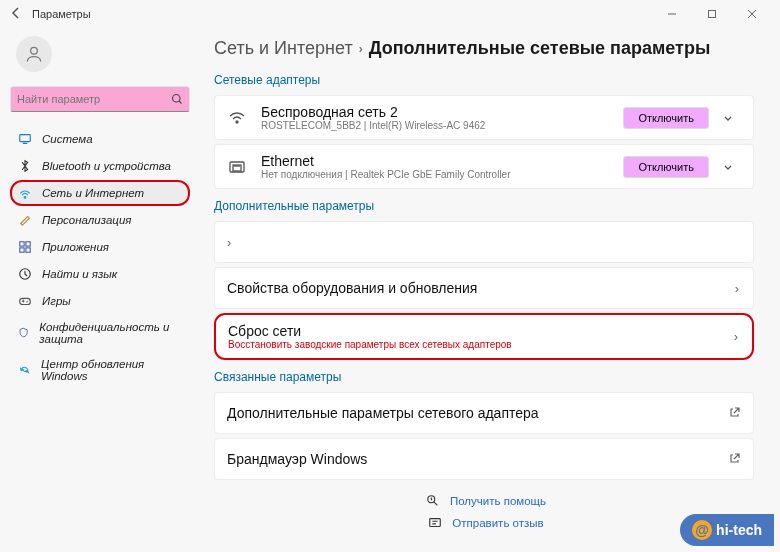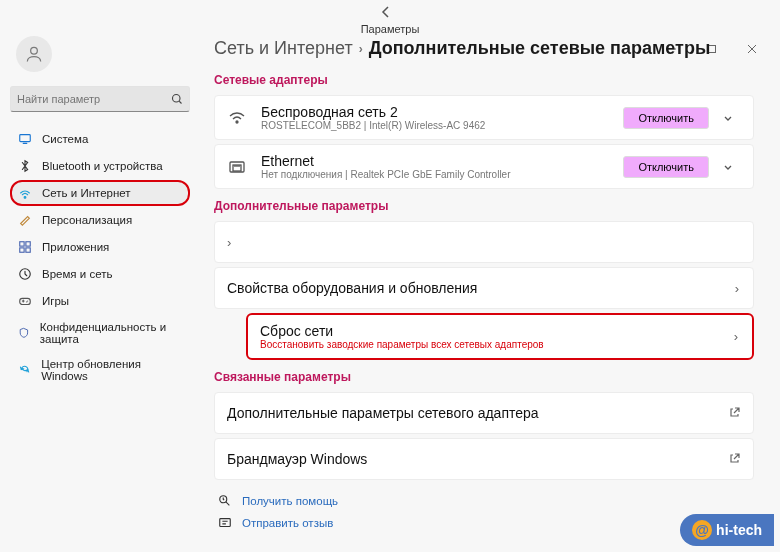--- a/index.html
+++ b/index.html
@@ -1,52 +1,52 @@
 <!DOCTYPE html>
 <html><head>
 <meta charset="utf-8">
 <style>
   * { box-sizing: border-box; margin: 0; padding: 0; font-family: "Segoe UI", sans-serif; }
   body { width: 780px; height: 552px; background: #f7f7f7; overflow: hidden; position: relative; font-size: 12px; color: #1a1a1a; }
-  .titlebar { height: 28px; display: flex; align-items: center; padding: 4px 8px; flex-direction: column; }
+  .titlebar { height: 28px; display: flex; align-items: center; padding: 10px 8px; }
   .titlebar .back { width: 16px; margin-right: 8px; color: #555; cursor: pointer; }
   .titlebar .title { font-size: 11px; color: #333; }
   .winbtns { margin-left: auto; display: flex; }
   .winbtn { width: 40px; height: 28px; display: flex; align-items: center; justify-content: center; color: #666; }
   .winbtn svg { width: 10px; height: 10px; }
   .container { display: flex; height: calc(100% - 28px); }
   .sidebar { width: 200px; padding: 8px 10px; flex-shrink: 0; }
   .avatar { width: 36px; height: 36px; border-radius: 50%; background: #e8e8e8; display: flex; align-items: center; justify-content: center; margin-bottom: 14px; margin-left: 6px; }
   .avatar svg { width: 20px; height: 20px; stroke: #7a7a7a; }
-  .search { display: flex; align-items: center; background: #e5e5e5; border: 1px solid #e3e3e3; border-bottom: 1px solid #888; border-radius: 3px; height: 26px; padding: 0 6px; margin-bottom: 14px; }
+  .search { display: flex; align-items: center; background: #f9a8d4; border: 1px solid #e3e3e3; border-bottom: 1px solid #888; border-radius: 3px; height: 26px; padding: 0 6px; margin-bottom: 14px; }
   .search input { flex: 1; border: none; outline: none; font-size: 11px; background: transparent; color: #666; }
   .search svg { width: 12px; height: 12px; stroke: #444; }
   .navlist { display: flex; flex-direction: column; gap: 1px; }
-  .navitem { display: flex; align-items: center; padding: 6px 8px; border-radius: 3px; font-size: 11.5px; color: #222; cursor: pointer; position: relative; }
+  .navitem { display: flex; align-items: center; padding: 6px 8px; border-radius: 3px; font-size: 11.5px; color: #222; cursor: pointer; position: relative; font-style: italic; }
   .navitem .ic { width: 14px; height: 14px; margin-right: 10px; display: flex; align-items: center; justify-content: center; }
   .navitem.selected { background: #ececec; }
   .navitem.highlight { border: 2px solid #d8000a; border-radius: 12px; padding: 4px 6px; }
   .main { flex: 1; padding: 10px 26px 10px 14px; overflow-y: auto; }
   .breadcrumb { font-size: 18px; font-weight: 600; margin-bottom: 14px; display: flex; align-items: center; gap: 6px; }
   .breadcrumb .parent { font-weight: 400; color: #555; }
   .breadcrumb .chev { color: #777; font-size: 12px; }
-  .section-title { font-size: 12px; font-weight: 700; margin: 10px 0 8px; color: #be185d; }
+  .section-title { font-size: 12px; font-weight: 400; margin: 10px 0 8px; color: #0369a1; }
   .card { background: #fff; border: 1px solid #ececec; border-radius: 4px; margin-bottom: 4px; display: flex; align-items: center; padding: 8px 12px; min-height: 42px; position: relative; }
-  .card.highlight { border: 2px solid #d8000a; border-radius: 6px; margin-left: 32px; }
+  .card.highlight { border: 2px solid #d8000a; border-radius: 11px; }
   .card .cic { width: 20px; height: 20px; margin-right: 14px; display: flex; align-items: center; justify-content: center; color: #555; flex-shrink: 0; }
   .card .ctxt { flex: 1; display: flex; flex-direction: column; }
   .card .ctitle { font-size: 14px; color: #111; }
   .card .csub { font-size: 10px; color: #777; }
   .card .highlight-sub { color: #d8000a; }
   .btn { background: #f0abfc; border: 1px solid #dcdcdc; border-radius: 3px; padding: 4px 14px; font-size: 11px; cursor: pointer; margin-right: 6px; }
   .expand { width: 26px; height: 26px; display: flex; align-items: center; justify-content: center; cursor: pointer; color: #555; }
   .chevron-right { color: #666; font-size: 13px; padding-right: 2px; }
   .extlink { color: #666; font-size: 11px; }
   .footer-links { margin-top: 14px; display: flex; flex-direction: column; gap: 8px; padding-left: 4px; }
-  .footer-link { display: flex; align-items: center; gap: 10px; color: #2a6bbd; font-size: 11.5px; cursor: pointer; }
+  .footer-link { display: flex; align-items: center; gap: 10px; color: #2a6bbd; font-size: 11.5px; cursor: pointer; justify-content: center; }
   .footer-link .ic { width: 14px; height: 14px; color: #333; }
   .watermark { position: absolute; bottom: 6px; right: 6px; background: #4a76c0; color: #fff; padding: 6px 12px; border-radius: 18px 0 0 18px; font-size: 14px; font-weight: 600; display: flex; align-items: center; gap: 4px; }
   .watermark .at { background: #f5a623; color: #4a76c0; border-radius: 50%; width: 20px; height: 20px; display: flex; align-items: center; justify-content: center; font-weight: 700; }
 </style>
 </head>
 <body>
 
 <div class="titlebar">
   <span class="back">
     <svg viewBox="0 0 16 16" fill="none" stroke="currentColor" stroke-width="1.5">
@@ -134,21 +134,21 @@
           </span>
           <span>Приложения</span>
         </div>
         <div class="navitem">
           <span class="ic">
             <svg viewBox="0 0 16 16" fill="none" stroke="#333" stroke-width="1.3" stroke-linecap="round">
               <circle cx="8" cy="8" r="6"></circle>
               <path d="M8 5v3l2 2"></path>
             </svg>
           </span>
-          <span>Время и сеть</span>
+          <span>Найти и язык</span>
         </div>
         <div class="navitem">
           <span class="ic">
             <svg viewBox="0 0 16 16" fill="none" stroke="#555" stroke-width="1.3" stroke-linecap="round">
               <rect x="2" y="5" width="12" height="7" rx="3"></rect>
               <path d="M5 8h2M6 7v2M11 8h0M10 9h0"></path>
             </svg>
           </span>
           <span>Игры</span>
         </div>

